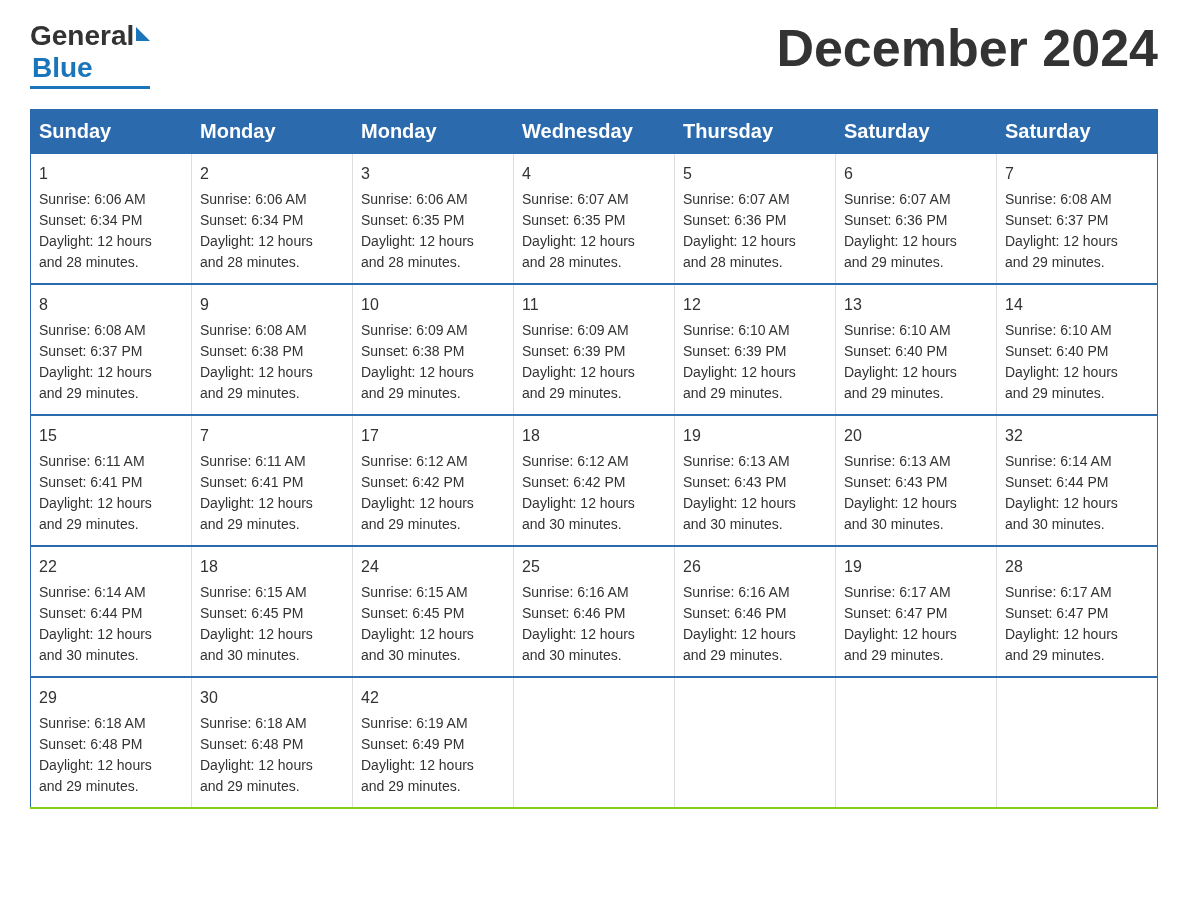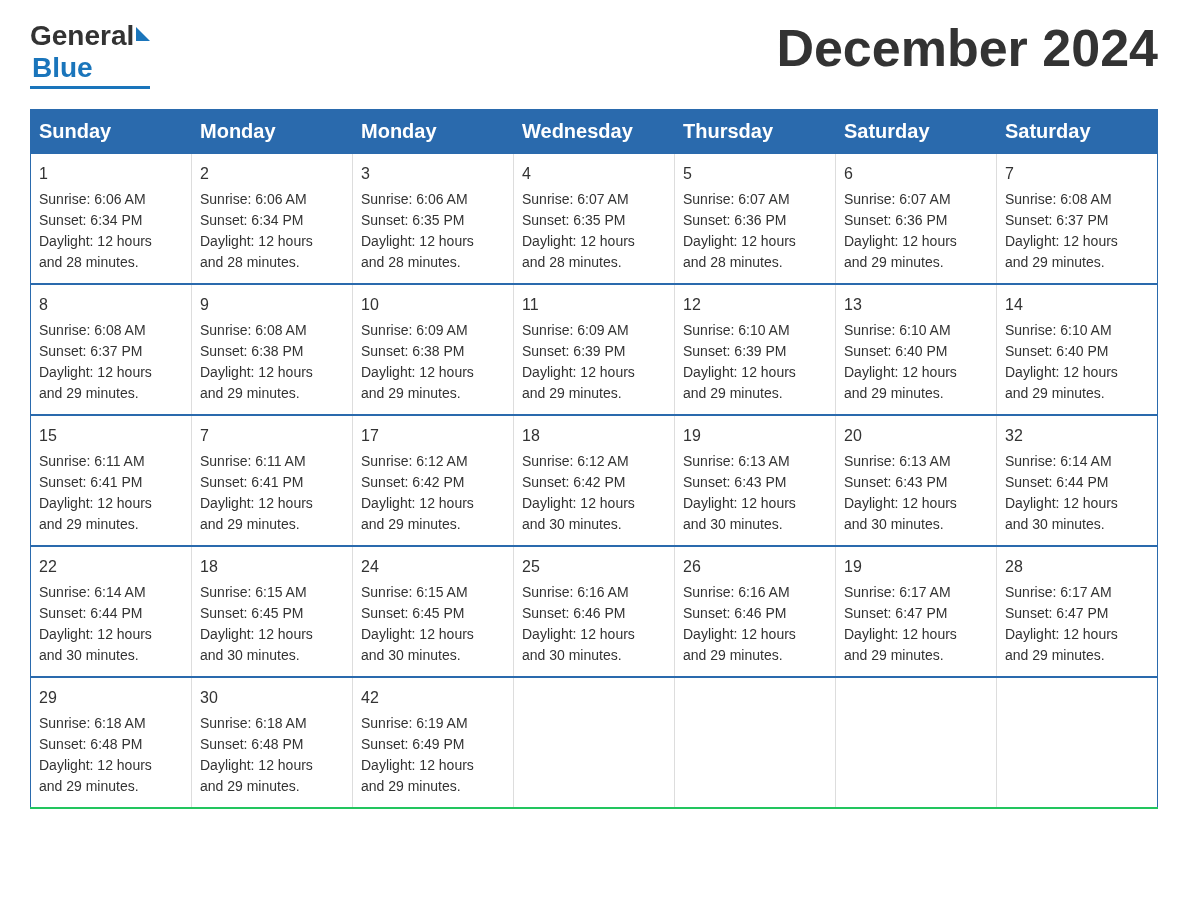--- a/index.html
+++ b/index.html
@@ -99,21 +99,21 @@
       margin-bottom: 3px;
     }
     .day-info {
       font-size: 14px;
       color: #333;
     }
     .empty-cell {
       background: #fff;
     }
     tbody tr:last-child {
-      border-bottom: 2px solid #22c55e;
+      border-bottom: 2px solid #84cc16;
     }
   </style>
 </head>
 <body>
 
 <div class="header">
   <div class="logo">
     <div class="logo-text">
       <span class="logo-general">General</span>
       <div class="logo-triangle"></div>

